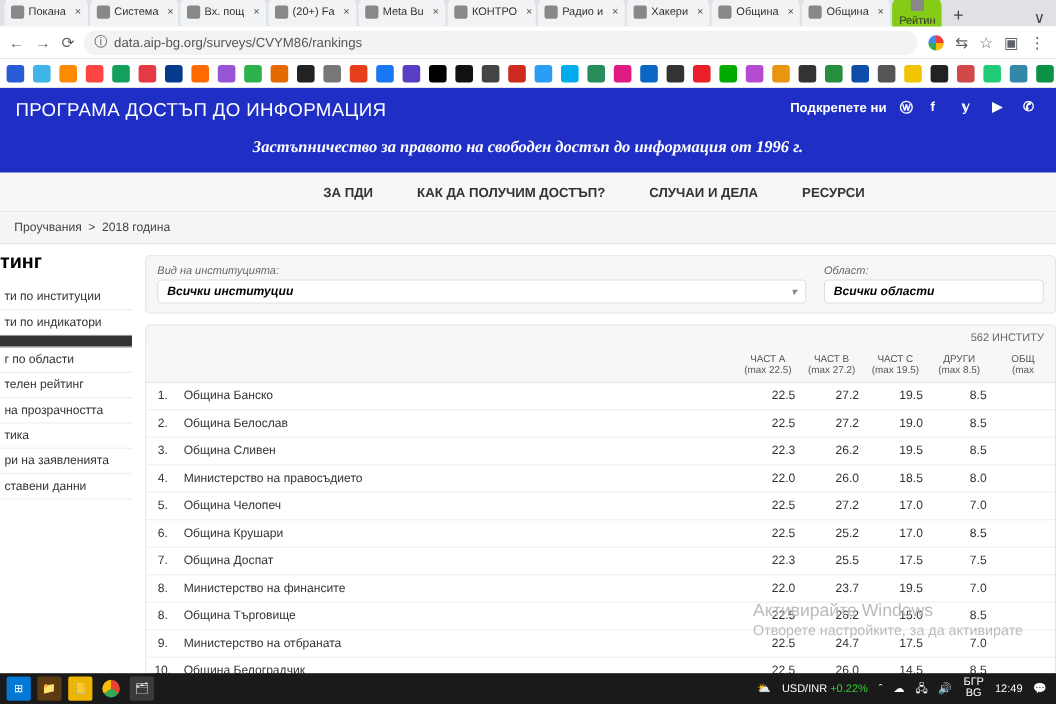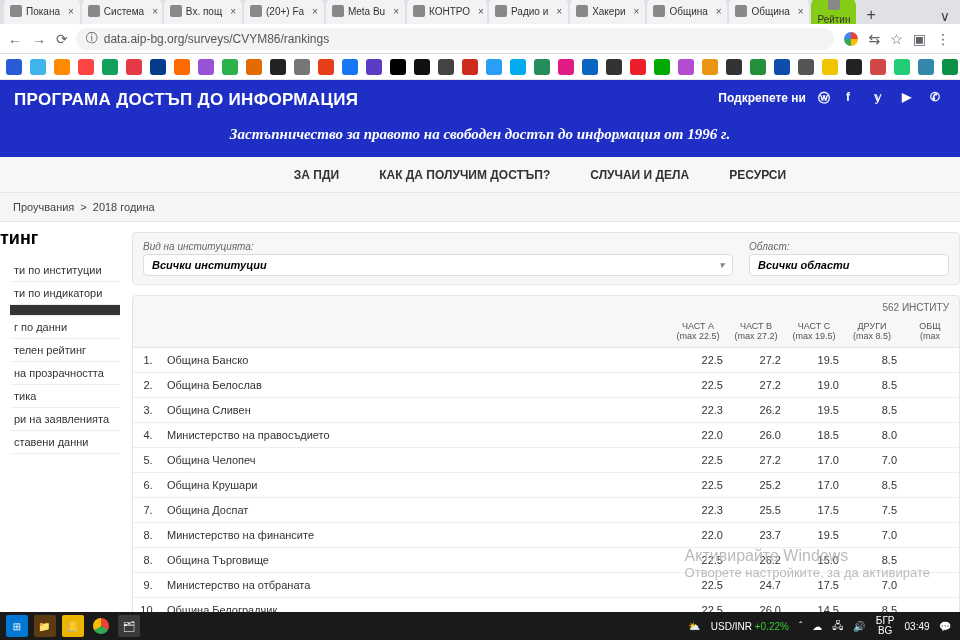--- a/index.html
+++ b/index.html
@@ -20,33 +20,33 @@
   .urlbox { flex:1; background:#f1f3f4; height:22px; border-radius:11px; display:flex; align-items:center; padding:0 10px; font-size:12px; color:#555;}
   .righticons { display:flex; gap:10px; padding:0 10px; color:#5f6368; font-size:14px; align-items:center;}
   .gicon { width:14px; height:14px; border-radius:2px; }
 
   .bookbar { height: 26px; background:#fff; display:flex; align-items:center; padding:0 6px; gap:8px; border-bottom:1px solid #e5e5e5; overflow:hidden;}
   .bm { width:16px; height:16px; border-radius:3px; flex-shrink:0;}
 
   
   .header { background:#1f2fc5; color:#fff; }
   .header-top { display:flex; justify-content:space-between; align-items:flex-start; padding:10px 14px 0 14px; }
-  .header-title { font-size:17px; font-weight:bold; letter-spacing:.3px;}
+  .header-title { font-size:17px; font-weight:normal; letter-spacing:.3px;}
   .header-right { display:flex; align-items:center; gap:12px; font-size:12px; font-weight:bold;}
   .soc { width:16px; height:16px; display:inline-block; color:#fff; font-weight:bold; }
   .header-sub { text-align:center; font-style:italic; font-family:"Comic Sans MS", cursive; font-size:15px; padding:16px 0 14px 0; font-weight:bold;}
   
   .mainnav { background:#f7f7f7; border-bottom:1px solid #e5e5e5; display:flex; justify-content:center; gap:40px; height:36px; align-items:center; font-size:12px; font-weight:bold; color:#333; padding-left:120px;}
 
   .crumbs { background:#f5f5f5; border-bottom:1px solid #e5e5e5; font-size:11px; color:#444; padding:8px 4px; display:flex; gap:6px;}
 
   .content { display:flex; }
   .left { width:120px; flex-shrink:0; }
   .left h2 { font-size:18px; font-weight:bold; padding:6px 0 10px 0;}
-  .sidenav { font-size:11px; color:#333;margin-left:10px; }
+  .sidenav { font-size:11px; color:#333; }
   .sidenav div { padding:5px 4px; border-bottom:1px solid #eee; white-space:nowrap; overflow:hidden;}
   .sidenav div.active { background:#333; color:#fff;}
 
   .right { flex:1; padding:10px 0 0 12px; overflow:hidden;}
   .filters { background:#f7f7f7; border:1px solid #e5e5e5; border-radius:4px; display:flex; gap:16px; padding:8px 10px; margin-bottom:10px;}
   .filter { flex:1;font-style:italic; }
   .filter.small { flex:0 0 200px; }
   .flabel { font-size:10px; color:#666; margin-bottom:2px;}
   .fsel { background:#fff; border:1px solid #ddd; border-radius:4px; padding:4px 8px; font-size:11px; font-weight:bold; display:flex; justify-content:space-between; align-items:center;}
   .fsel .chev { color:#888; font-size:9px;}
@@ -228,21 +228,21 @@
   <span>2018 година</span>
 </div>
 
 <div class="content">
   <div class="left">
     <h2>тинг</h2>
     <div class="sidenav" id="sidenav">
         <div>ти по институции</div>
         <div>ти по индикатори</div>
         <div class="active"></div>
-        <div>г по данни</div>
+        <div>г по области</div>
         <div>телен рейтинг</div>
         <div>на прозрачността</div>
         <div>тика</div>
         <div>ри на заявленията</div>
         <div>ставени данни</div>
       </div>
   </div>
   <div class="right">
     <div class="filters">
       <div class="filter">
@@ -409,16 +409,16 @@
     <span>⛅</span>
     <span><span>USD/INR</span> <span class="green">+0.22%</span></span>
     <span>ˆ</span>
     <span>☁</span>
     <span>🖧</span>
     <span>🔊</span>
     <span style="text-align:center;line-height:1">
       <span>БГР</span><br>
       <span>BG</span>
     </span>
-    <span>03:49</span>
+    <span>12:49</span>
     <span>💬</span>
   </div>
 </div>
 
 </body></html>

